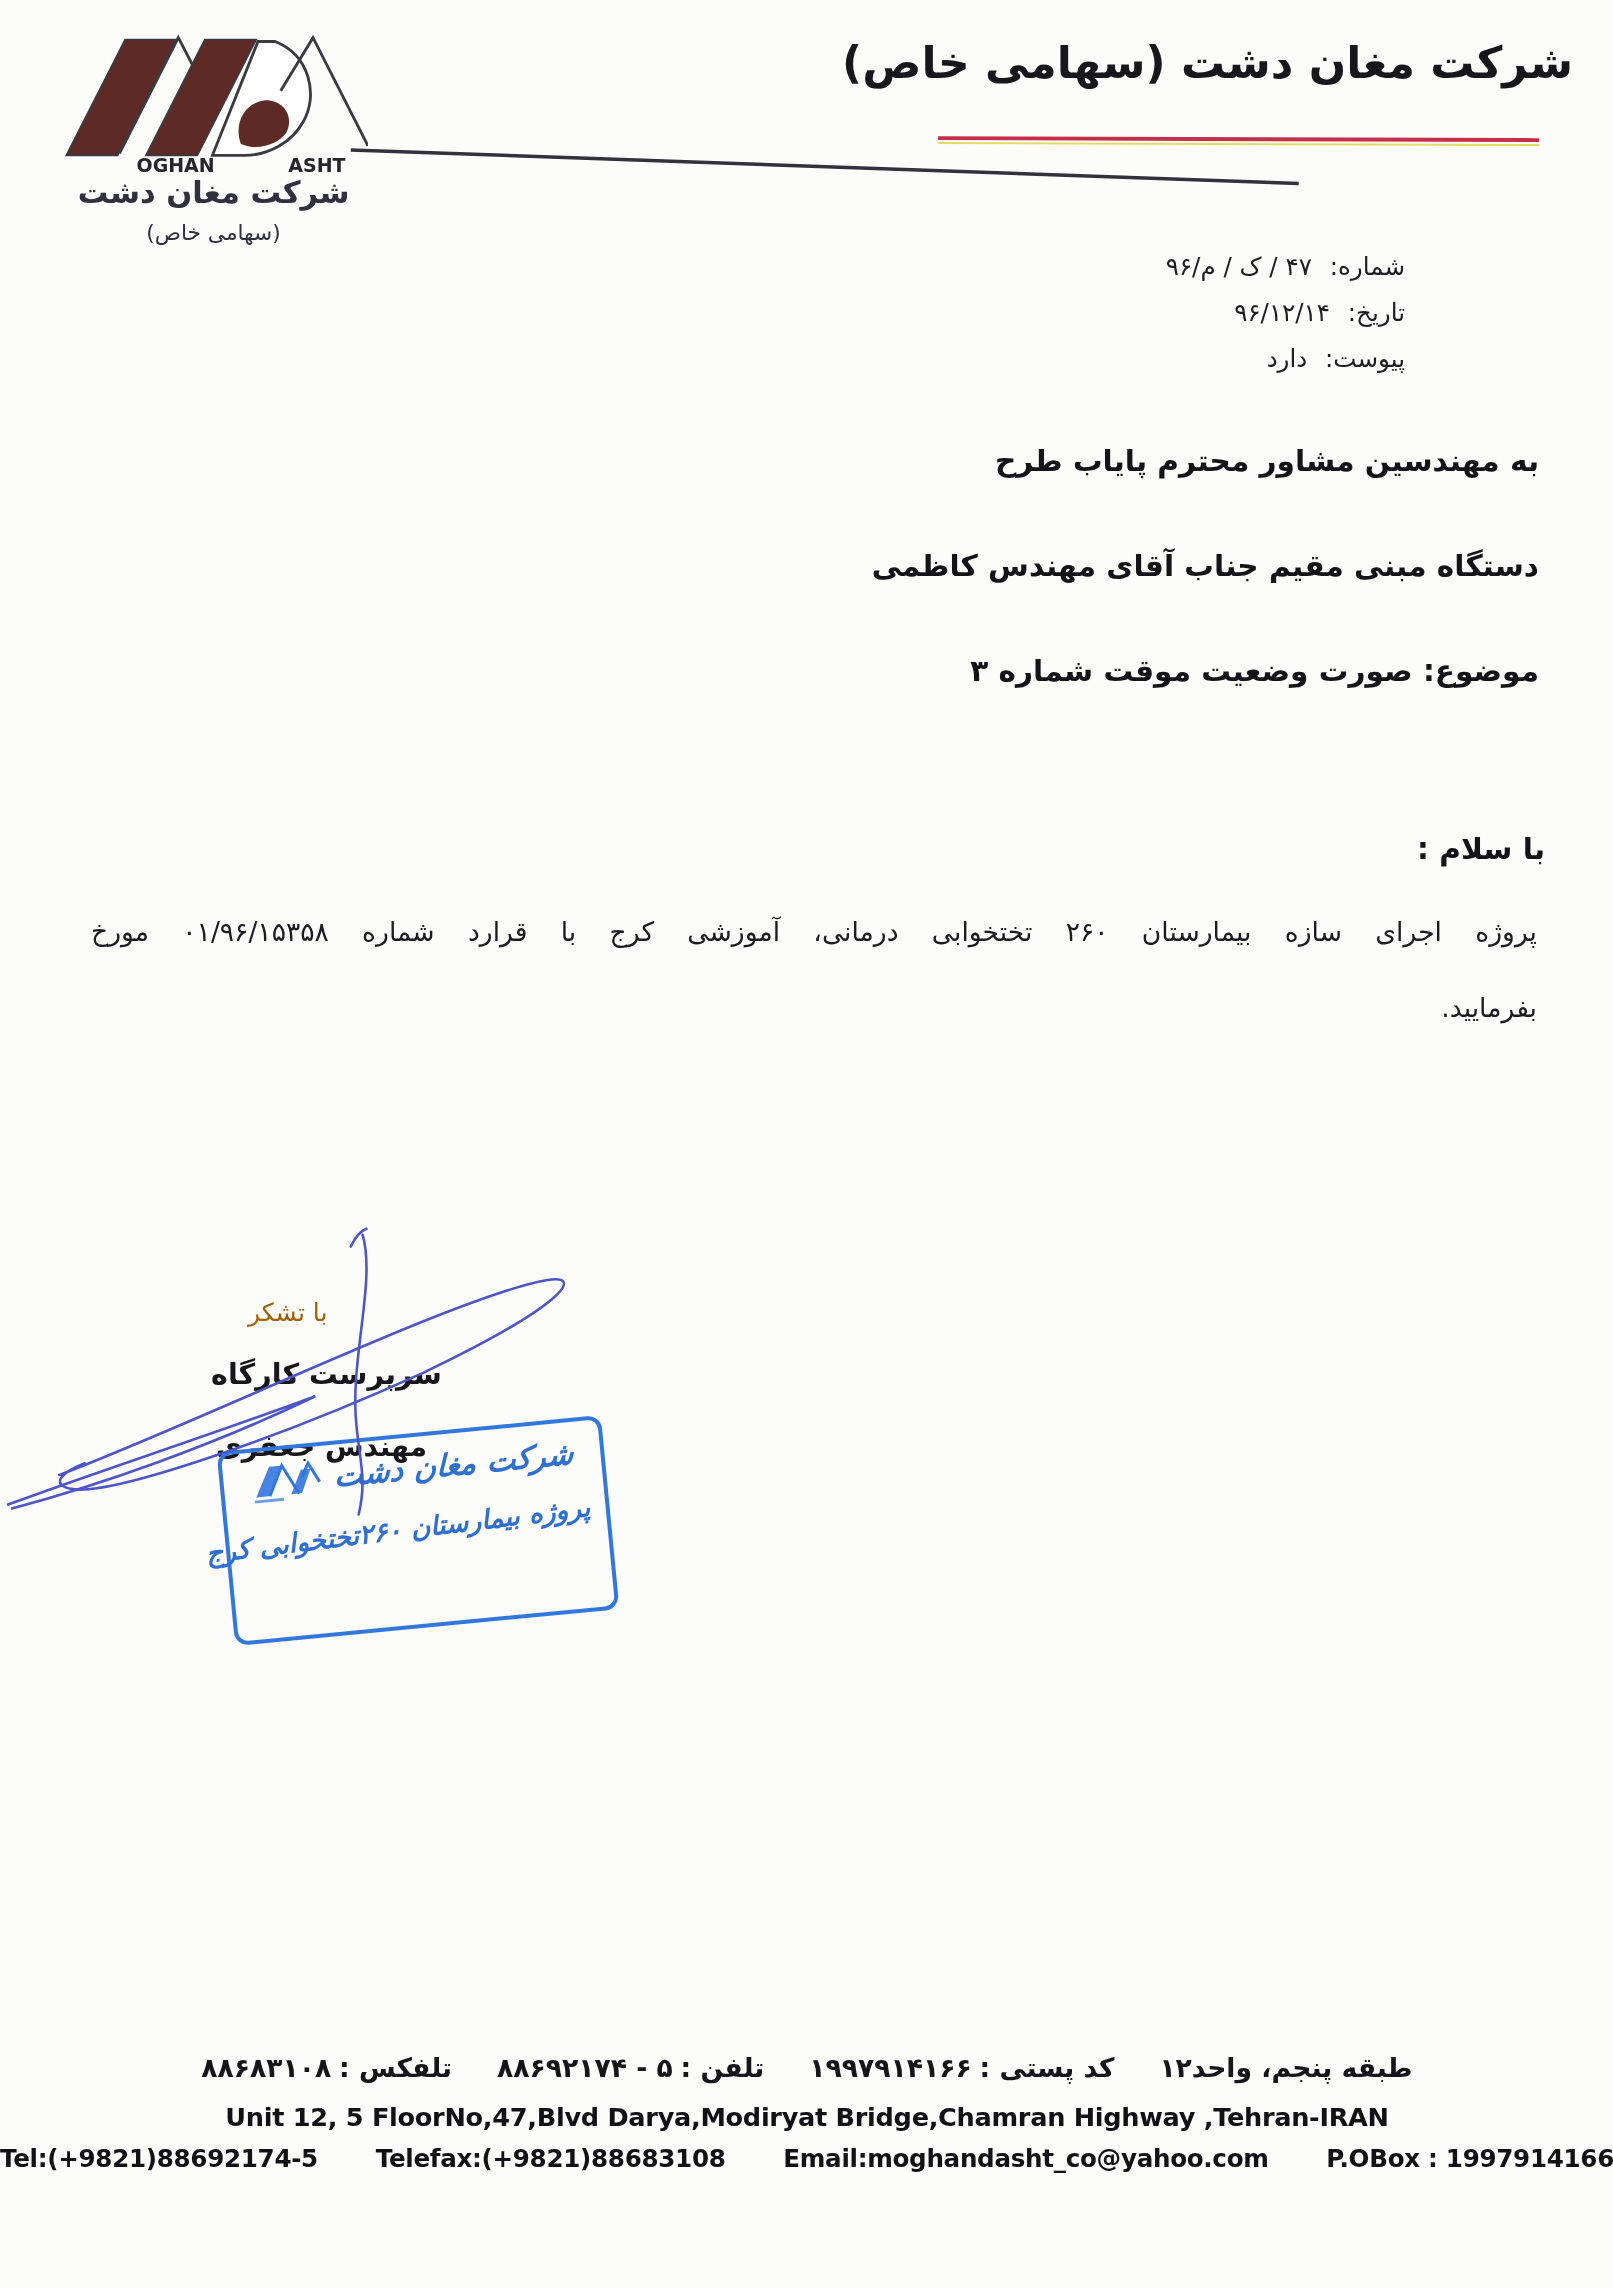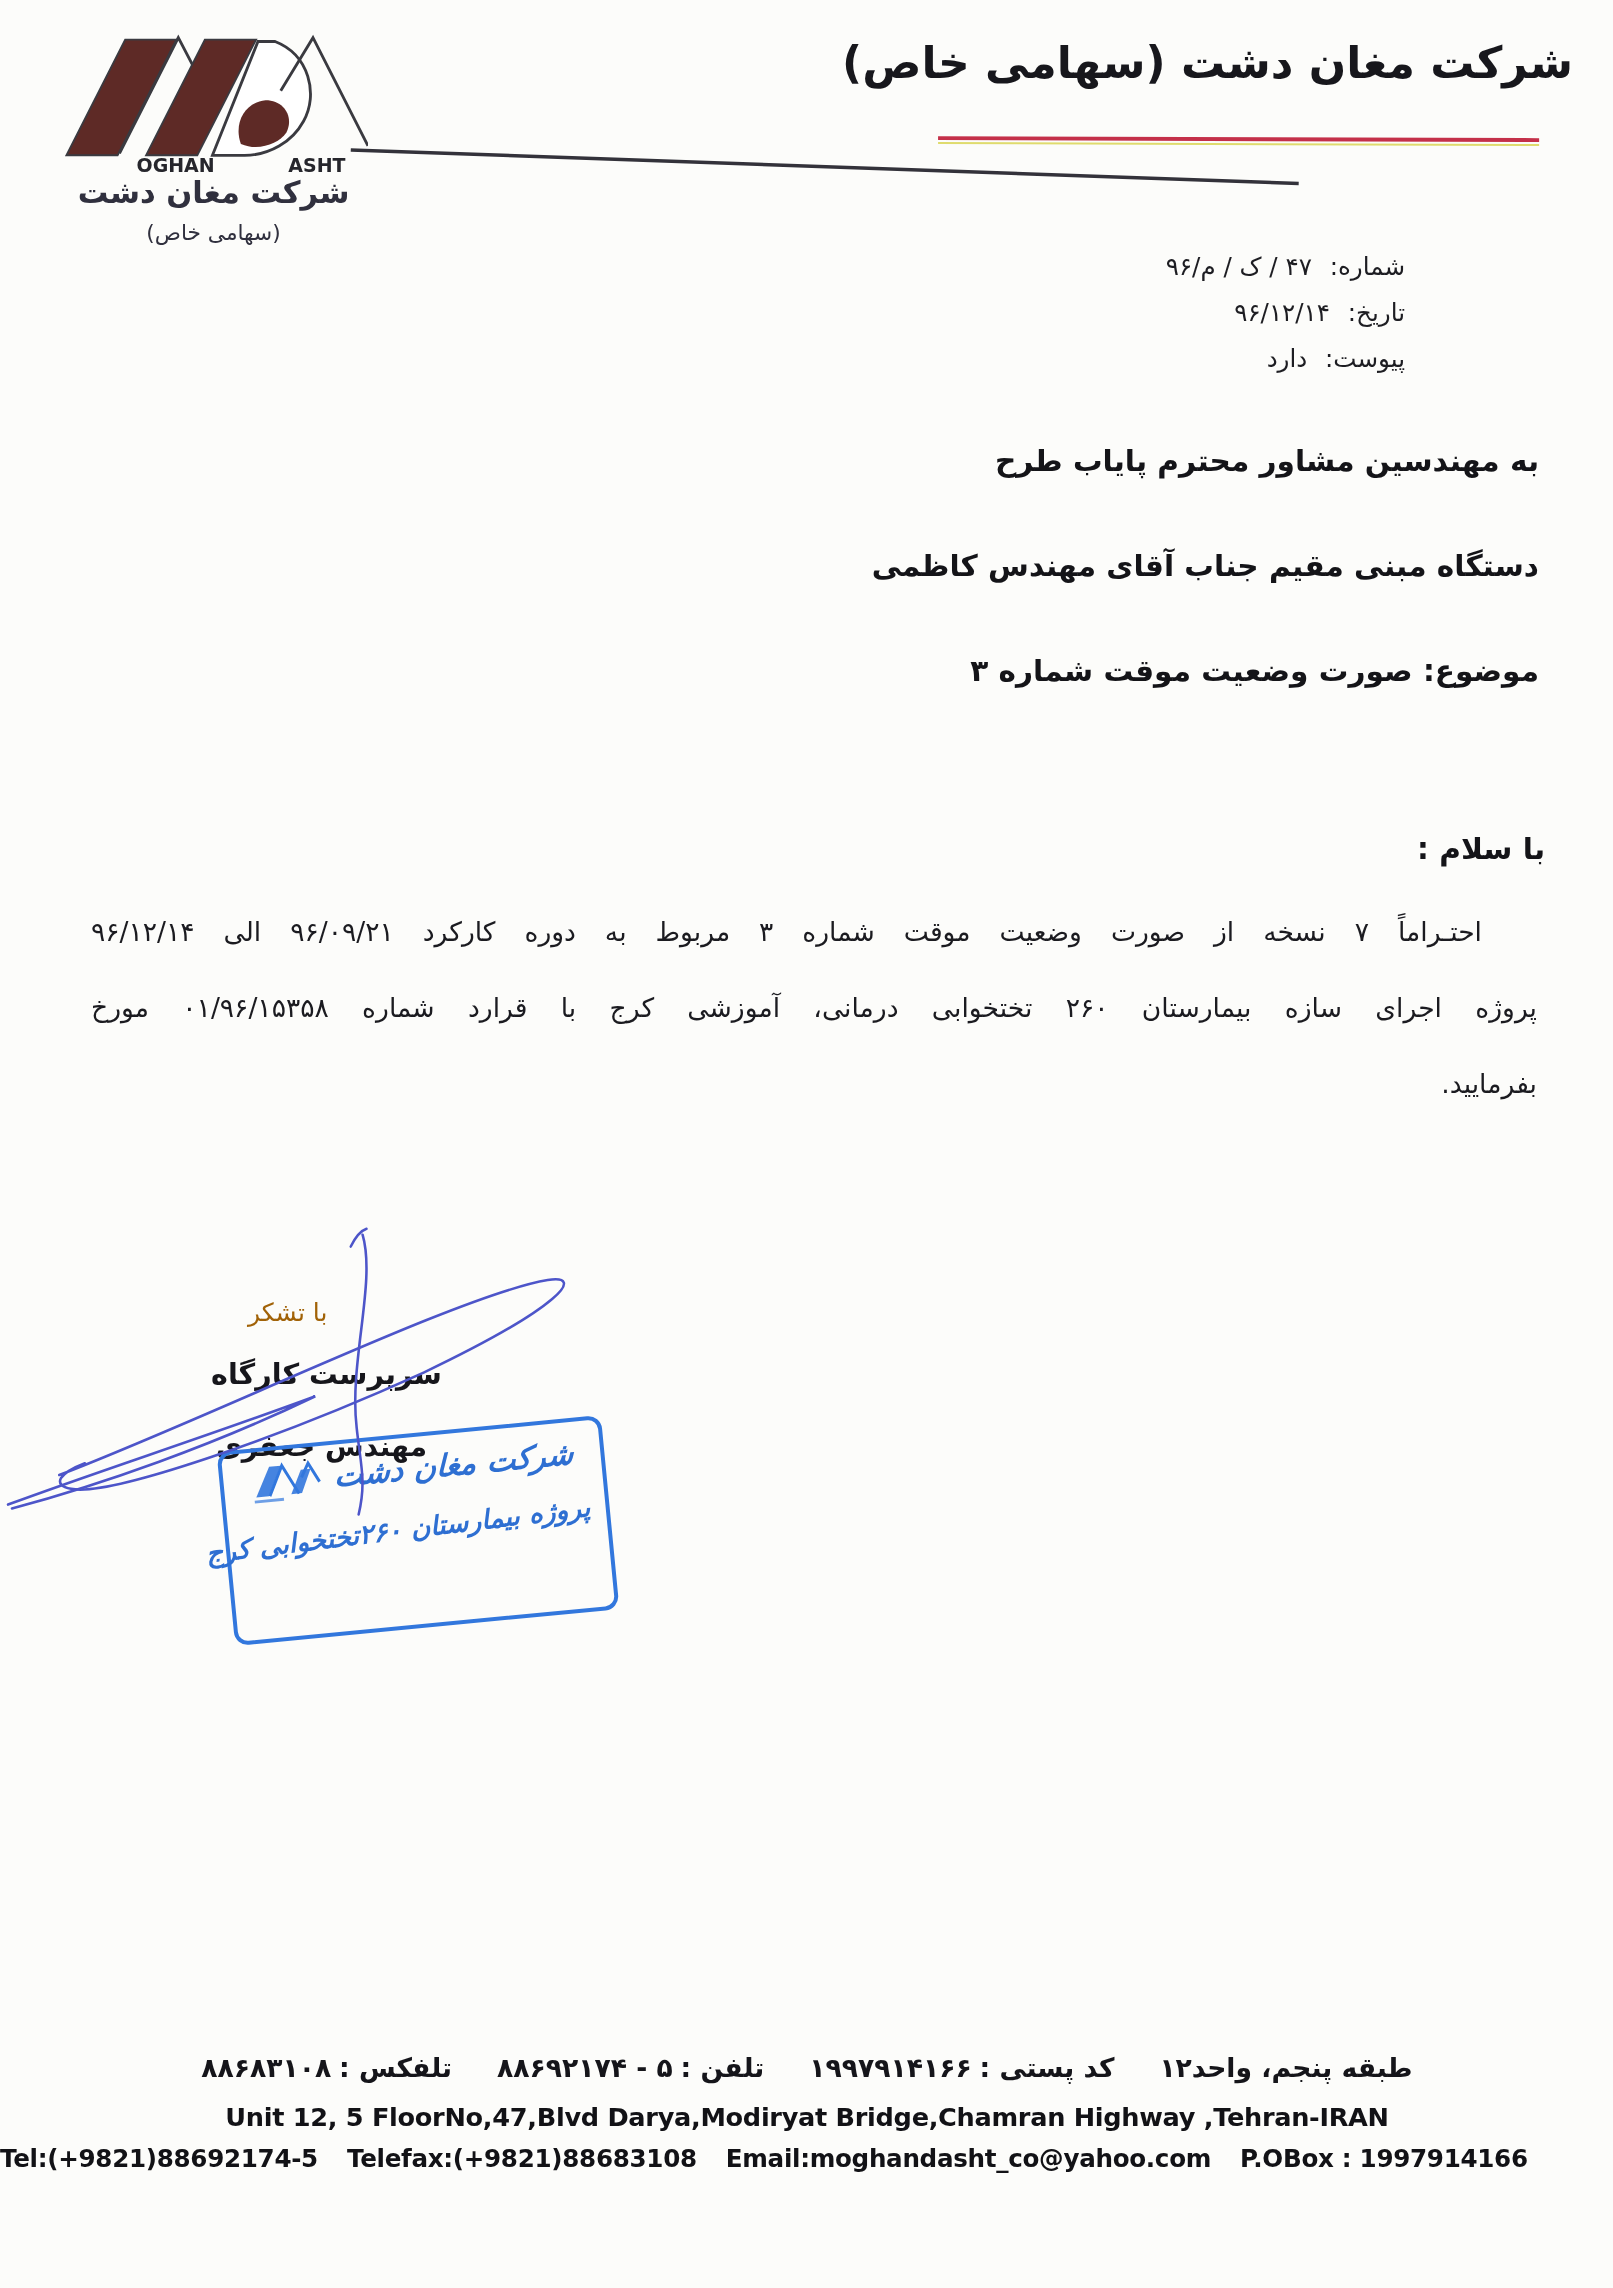--- a/index.html
+++ b/index.html
@@ -54,21 +54,21 @@
   .stamp-row1{display:flex;direction:rtl;align-items:center;justify-content:center;gap:13.8px;margin-top:2px;}
   .stamp-company{font-size:30.5px;font-weight:bold;font-style:italic;transform:skewX(-6deg);white-space:nowrap;}
   .stamp-row2{margin-top:21.7px;text-align:center;font-size:26.6px;font-weight:bold;font-style:italic;transform:rotate(-1.5deg);white-space:nowrap;}
   
   .footer{position:absolute;left:0;right:0;top:2035px;text-align:center;}
   .f-fa1{direction:rtl;font-size:26.6px;font-weight:bold;color:#15151a;white-space:nowrap;}
   .f-fa2{direction:rtl;display:flex;justify-content:center;gap:45px;font-size:26.6px;font-weight:bold;color:#15151a;margin-top:16.7px;}
   .f-fa2 .seg{white-space:nowrap;}
   .f-fa2 .num{direction:ltr;unicode-bidi:isolate;margin-right:7.9px;}
   .f-en1{font-size:25.6px;font-weight:bold;color:#121216;margin-top:19.7px;letter-spacing:-0.3px;}
-  .f-en2{display:flex;justify-content:flex-start;gap:29px;font-size:24.6px;font-weight:bold;color:#121216;margin-top:11.8px;letter-spacing:-0.3px;}
+  .f-en2{display:flex;justify-content:space-between;gap:29px;font-size:24.6px;font-weight:bold;color:#121216;margin-top:11.8px;letter-spacing:-0.3px;}
   .f-en2 span{white-space:nowrap;}
 </style>
 </head>
 <body>
 
 <div class="page">
 
   <svg class="rules" width="1614" height="227" aria-hidden="true" viewBox="0 0 1638 230">
     <line x1="952" y1="140" x2="1562" y2="142" stroke="#c43049" stroke-width="4"></line>
     <line x1="952" y1="145" x2="1562" y2="147" stroke="#d8d44a" stroke-width="2" opacity="0.8"></line>
@@ -116,21 +116,20 @@
 
   <div class="recipient">
     <div>به مهندسین مشاور محترم پایاب طرح</div>
     <div>دستگاه مبنی مقیم جناب آقای مهندس کاظمی</div>
     <div>موضوع: صورت وضعیت موقت شماره ۳</div>
   </div>
 
   <div class="salutation">با سلام :</div>
 
   <div class="para">
-    <div class="pline pline-first">احتـراماً ۷ نسخه از صورت وضعیت موقت شماره ۳ مربوط به دوره کارکرد ۹۶/۰۹/۲۱ الی ۹۶/۱۲/۱۴</div>
     <div class="pline">پروژه اجرای سازه بیمارستان ۲۶۰ تختخوابی درمانی، آموزشی کرج با قرارد شماره ۰۱/۹۶/۱۵۳۵۸ مورخ</div>
     <div class="pline pline-last">بفرمایید.</div>
   </div>
 
   <div class="sig-closing">با تشکر</div>
   <div class="sig-role">سرپرست کارگاه</div>
   <div class="sig-name">مهندس جعفری</div>
 
   <div class="stamp">
     <div class="stamp-row1">

